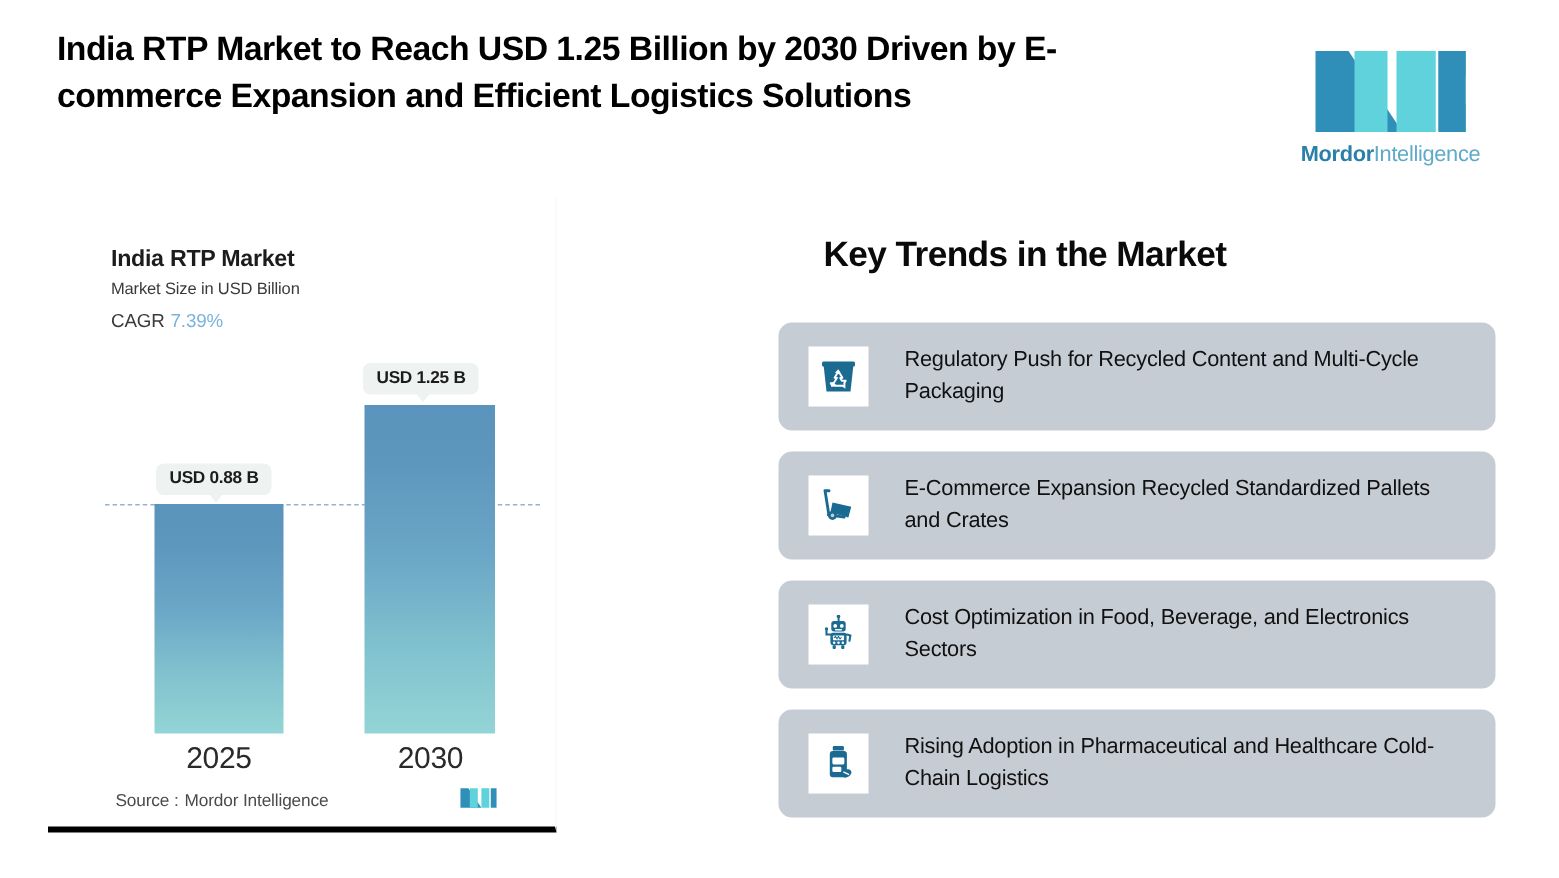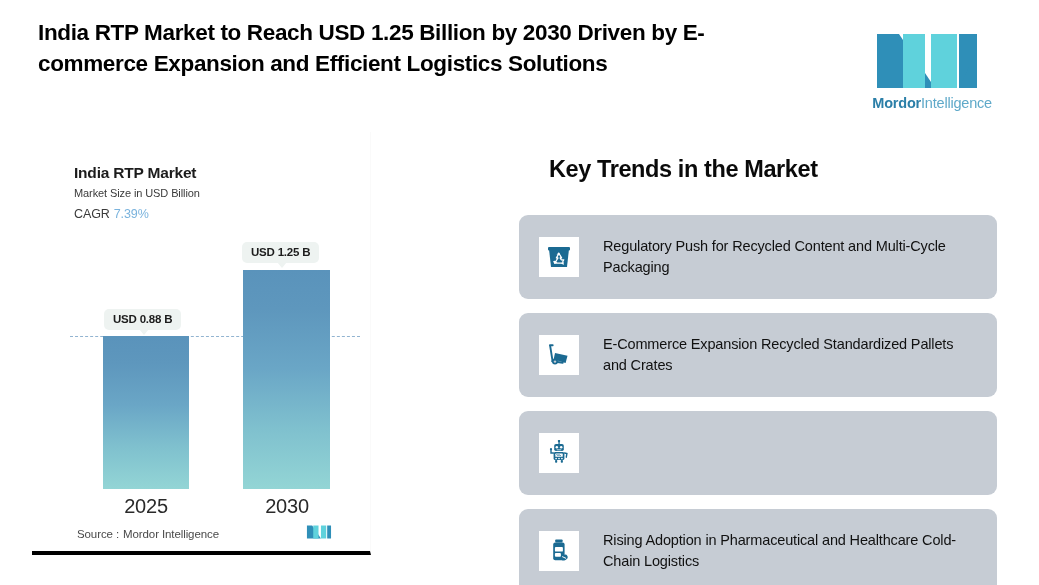--- a/index.html
+++ b/index.html
@@ -32,21 +32,21 @@
   
   #brand-logo {
     position: absolute;
     left: 862px;
     top: 30px;
     width: 130px;
     height: 80px;
   }
   #brand-logo .mark { display:block; margin: 0 auto; }
   #brand-wordmark {
-    text-align: right;
+    text-align: center;
     font-size: 14.5px;
     letter-spacing: -0.2px;
     margin-top: 3px;
     white-space: nowrap;
   }
   #brand-wordmark .b1 { color:#2b7fa8; font-weight:bold; }
   #brand-wordmark .b2 { color:#5fa9c9; font-weight:normal; }
 
   
   #chart-panel {
@@ -174,21 +174,21 @@
     position: absolute;
     left: 519px;
     top: 215px;
     width: 478px;
   }
   .trend-card {
     display: flex;
     align-items: center;
     background: #c6ccd4;
     border-radius: 9px;
-    height: 84px;
+    height: 72px;
     margin-bottom: 14px;
     padding: 0 18px 0 20px;
     box-sizing: border-box;
   }
   .trend-icon-box {
     flex: 0 0 auto;
     width: 40px;
     height: 40px;
     background: #ffffff;
     display: flex;
@@ -305,20 +305,21 @@
         <circle cx="10.1" cy="18.5" r="0.85" fill="#ffffff"></circle>
         <circle cx="13.0" cy="18.5" r="0.85" fill="#ffffff"></circle>
         <circle cx="15.9" cy="18.5" r="0.85" fill="#ffffff"></circle>
         <path d="M7.4 13.0 L5.0 13.0 L5.0 9.8" fill="none" stroke="#1b6a92" stroke-width="1.4" stroke-linecap="round"></path>
         <circle cx="5.0" cy="9.2" r="1.1" fill="#1b6a92"></circle>
         <path d="M18.6 13.0 L20.9 13.6 L20.3 17.2" fill="none" stroke="#1b6a92" stroke-width="1.4" stroke-linecap="round"></path>
         <rect x="9.1" y="20.1" width="2.1" height="2.6" rx="0.7" fill="#1b6a92"></rect>
         <rect x="14.8" y="20.1" width="2.1" height="2.6" rx="0.7" fill="#1b6a92"></rect>
       </svg>
     </div>
+    <div class="trend-text">Cost Optimization in Food, Beverage, and Electronics Sectors</div>
   </div>
 
   <div class="trend-card">
     <div class="trend-icon-box">
       <svg width="26" height="26" viewBox="0 0 26 26">
         <rect x="9.2" y="1.4" width="7.4" height="3.0" rx="0.8" fill="#1b6a92"></rect>
         <rect x="7.2" y="4.6" width="11.4" height="17.6" rx="2.0" fill="#1b6a92"></rect>
         <rect x="8.9" y="9.0" width="8.0" height="4.6" rx="0.9" fill="#ffffff"></rect>
         <rect x="8.9" y="15.1" width="6.0" height="3.6" rx="0.9" fill="#ffffff"></rect>
         <ellipse cx="18.3" cy="19.6" rx="3.5" ry="2.6" fill="#1b6a92" transform="rotate(-28 18.3 19.6)"></ellipse>

